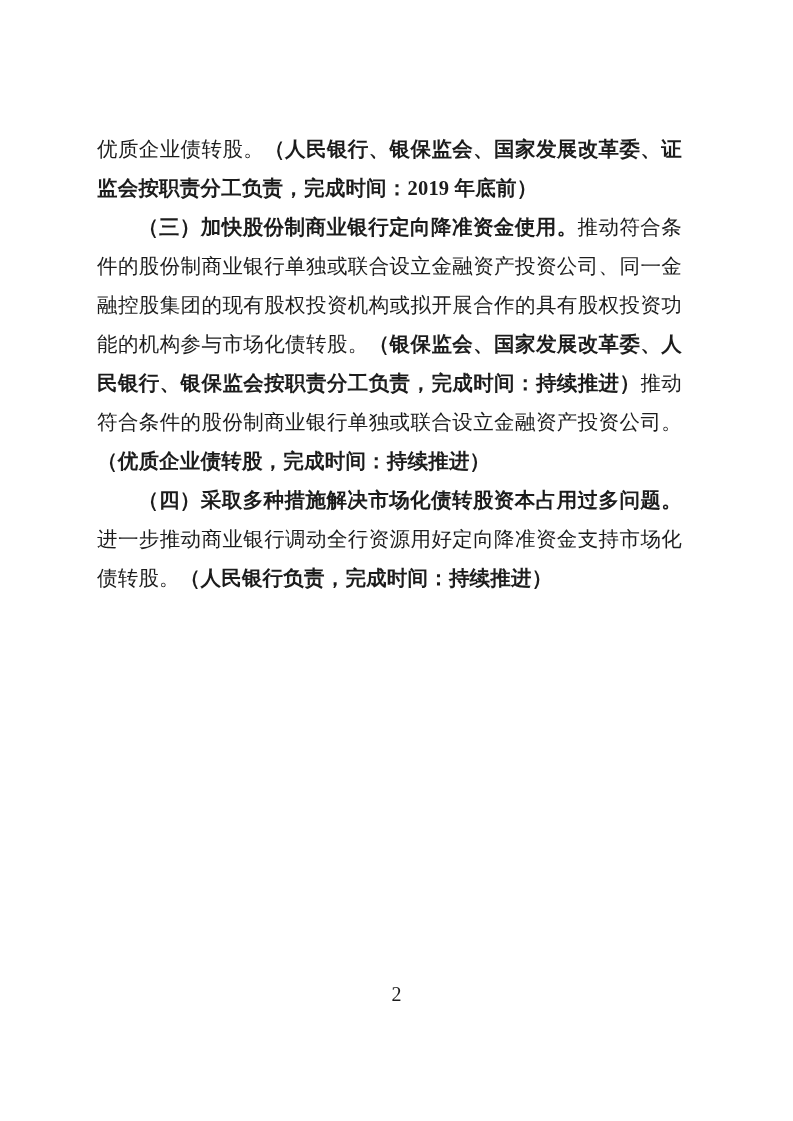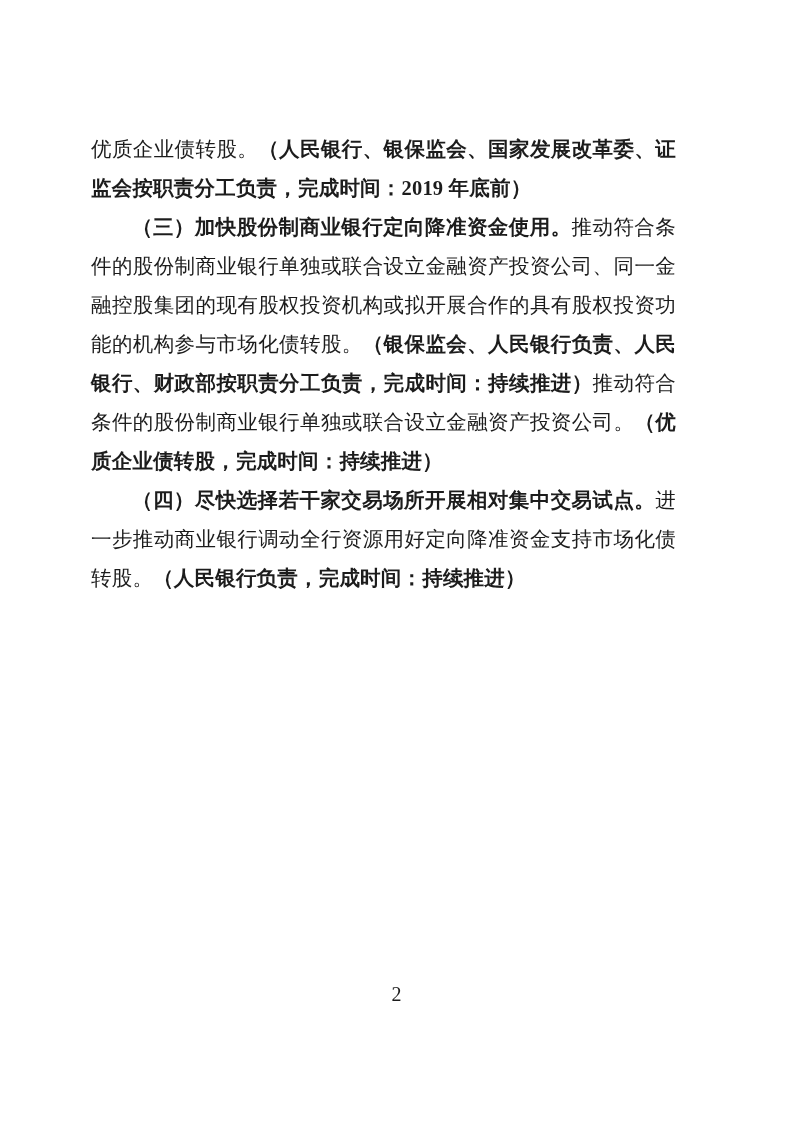--- a/index.html
+++ b/index.html
@@ -12,21 +12,21 @@
     width: 793px;
     height: 1121px;
     margin: 0 auto;
     background: #ffffff;
     overflow: hidden;
     font-family: "Liberation Serif", "DejaVu Serif", serif;
     color: #1c1c1c;
   }
   .content {
     position: absolute;
-    left: 91px;
+    left: 97px;
     top: 130px;
     width: 585px;
   }
   .para {
     margin: 0;
     font-size: 20.5px;
     line-height: 39px;
     text-align: justify;
     letter-spacing: 0.2px;
   }
@@ -50,19 +50,19 @@
     font-size: 20px;
     color: #1c1c1c;
   }
 </style>
 </head>
 <body>
 
 <div class="page">
   <div class="content">
       <p class="para"><span class="seg">优质企业债转股。</span><span class="seg bold">（人民银行、银保监会、国家发展改革委、证监会按职责分工负责，完成时间：2019 年底前）</span></p>
-      <p class="para indent"><span class="seg bold">（三）加快股份制商业银行定向降准资金使用。</span><span class="seg">推动符合条件的股份制商业银行单独或联合设立金融资产投资公司、同一金融控股集团的现有股权投资机构或拟开展合作的具有股权投资功能的机构参与市场化债转股。</span><span class="seg bold">（银保监会、人民银行负责、人民银行、财政部按职责分工负责，完成时间：持续推进）</span><span class="seg">推动符合条件的股份制商业银行单独或联合设立金融资产投资公司。</span><span class="seg bold">（优质企业债转股，完成时间：持续推进）</span></p>
-      <p class="para indent"><span class="seg bold">（四）尽快选择若干家交易场所开展相对集中交易试点。</span><span class="seg">进一步推动商业银行调动全行资源用好定向降准资金支持市场化债转股。</span><span class="seg bold">（人民银行负责，完成时间：持续推进）</span></p>
+      <p class="para indent"><span class="seg bold">（三）加快股份制商业银行定向降准资金使用。</span><span class="seg">推动符合条件的股份制商业银行单独或联合设立金融资产投资公司、同一金融控股集团的现有股权投资机构或拟开展合作的具有股权投资功能的机构参与市场化债转股。</span><span class="seg bold">（银保监会、国家发展改革委、人民银行、银保监会按职责分工负责，完成时间：持续推进）</span><span class="seg">推动符合条件的股份制商业银行单独或联合设立金融资产投资公司。</span><span class="seg bold">（优质企业债转股，完成时间：持续推进）</span></p>
+      <p class="para indent"><span class="seg bold">（四）采取多种措施解决市场化债转股资本占用过多问题。</span><span class="seg">进一步推动商业银行调动全行资源用好定向降准资金支持市场化债转股。</span><span class="seg bold">（人民银行负责，完成时间：持续推进）</span></p>
     </div>
   <div class="footer">
     <span class="page-number">2</span>
   </div>
 </div>
 
 </body></html>

